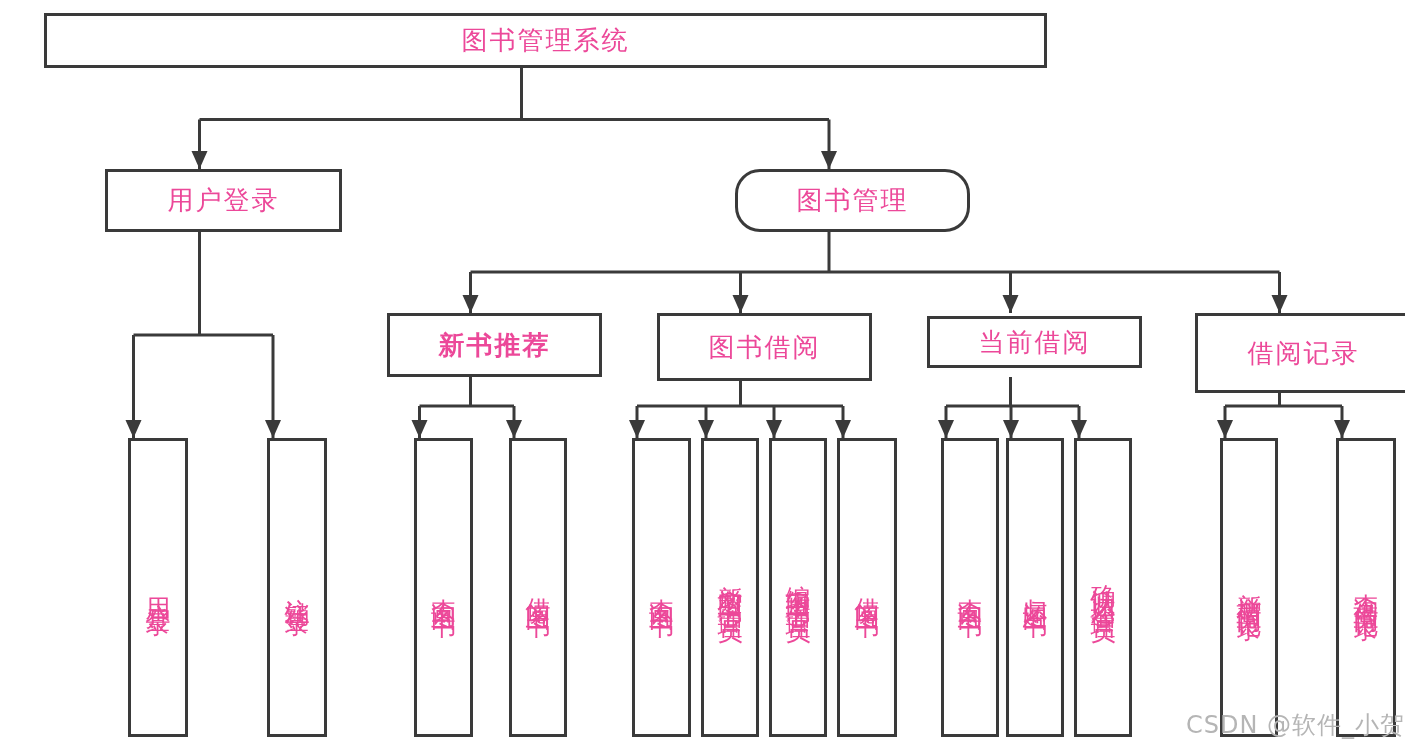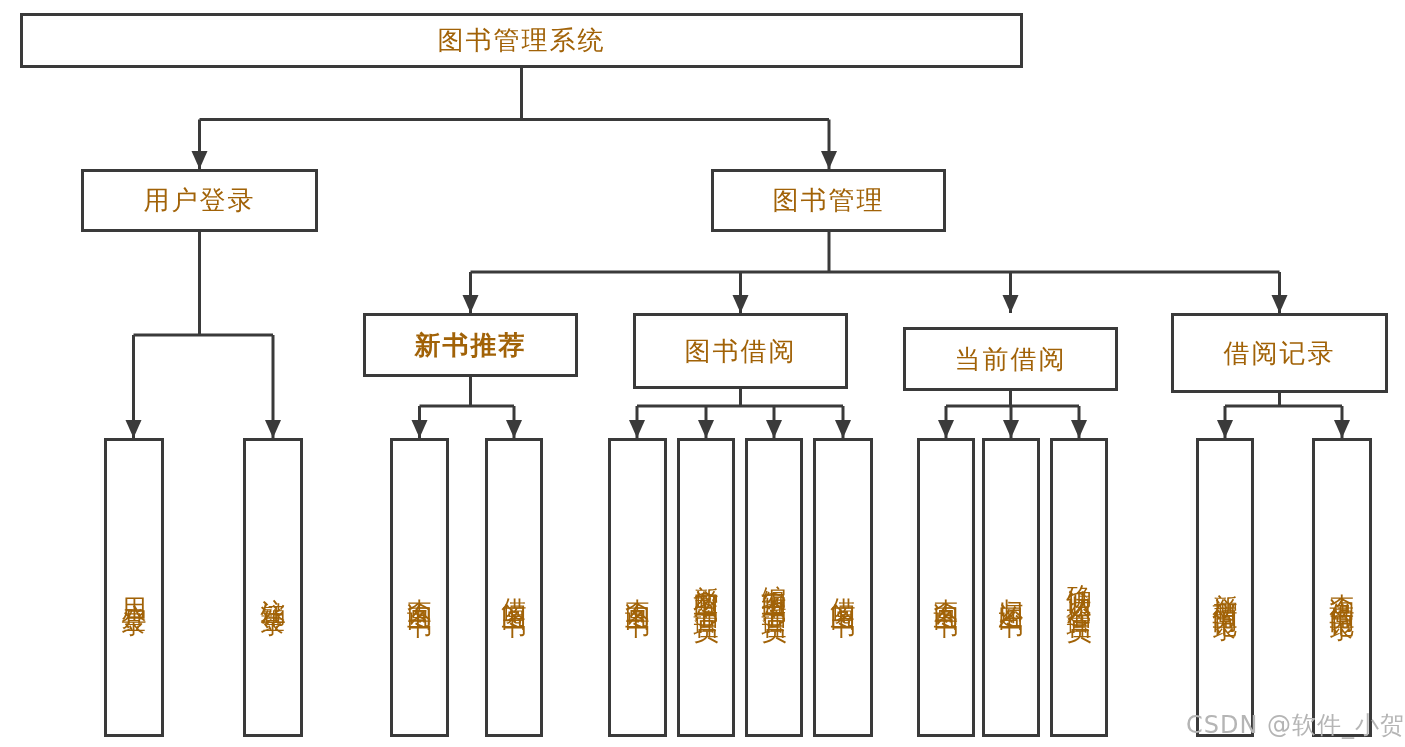--- a/index.html
+++ b/index.html
@@ -18,25 +18,26 @@
     z-index: 1;
   }
   .node {
     position: absolute;
     box-sizing: border-box;
     border: 3px solid #3a3a3a;
     background: #ffffff;
     display: flex;
     align-items: center;
     justify-content: center;
-    color: #a16207;
+    color: #ec4899;
     font-size: 26px;
     letter-spacing: 2px;
     z-index: 2;
     white-space: nowrap;
+    margin-left: 24px;
   }
   .leaf .vtext {
     writing-mode: vertical-rl;
     text-orientation: mixed;
     font-size: 25px;
     line-height: 1;
     letter-spacing: 5px;
     white-space: nowrap;
   }
   .watermark {
@@ -94,25 +95,25 @@
 
       <path d="M1279.5 377 V406 M1225 406 H1342"></path>
       <path d="M1225 406 V438" marker-end="url(#arw)"></path>
       <path d="M1342 406 V438" marker-end="url(#arw)"></path>
     </g>
   </svg>
 
   <div class="node" style="left:20px; top:13px; width:1003px; height:55px;">图书管理系统</div>
 
   <div class="node" style="left:81px; top:169px; width:237px; height:63px;">用户登录</div>
-  <div class="node" style="left:711px; top:169px; width:235px; height:63px;">图书管理</div>
+  <div class="node" style="left:711px; top:169px; width:235px; height:63px;border-radius:25px;">图书管理</div>
 
   <div class="node" style="left:363px; top:313px; width:215px; height:64px;font-weight:bold;">新书推荐</div>
-  <div class="node" style="left:633px; top:313px; width:215px; height:76px;">图书借阅</div>
-  <div class="node" style="left:903px; top:327px; width:215px; height:64px;">当前借阅</div>
+  <div class="node" style="left:633px; top:313px; width:215px; height:68px;">图书借阅</div>
+  <div class="node" style="left:903px; top:316px; width:215px; height:52px;">当前借阅</div>
   <div class="node" style="left:1171px; top:313px; width:217px; height:80px;">借阅记录</div>
 
   <div class="node leaf" style="left:104px; top:438px; width:60px; height:299px;">
     <span class="vtext">用户登录</span>
   </div>
   <div class="node leaf" style="left:243px; top:438px; width:60px; height:299px;">
     <span class="vtext">注销登录</span>
   </div>
 
   <div class="node leaf" style="left:390px; top:438px; width:59px; height:299px;">

